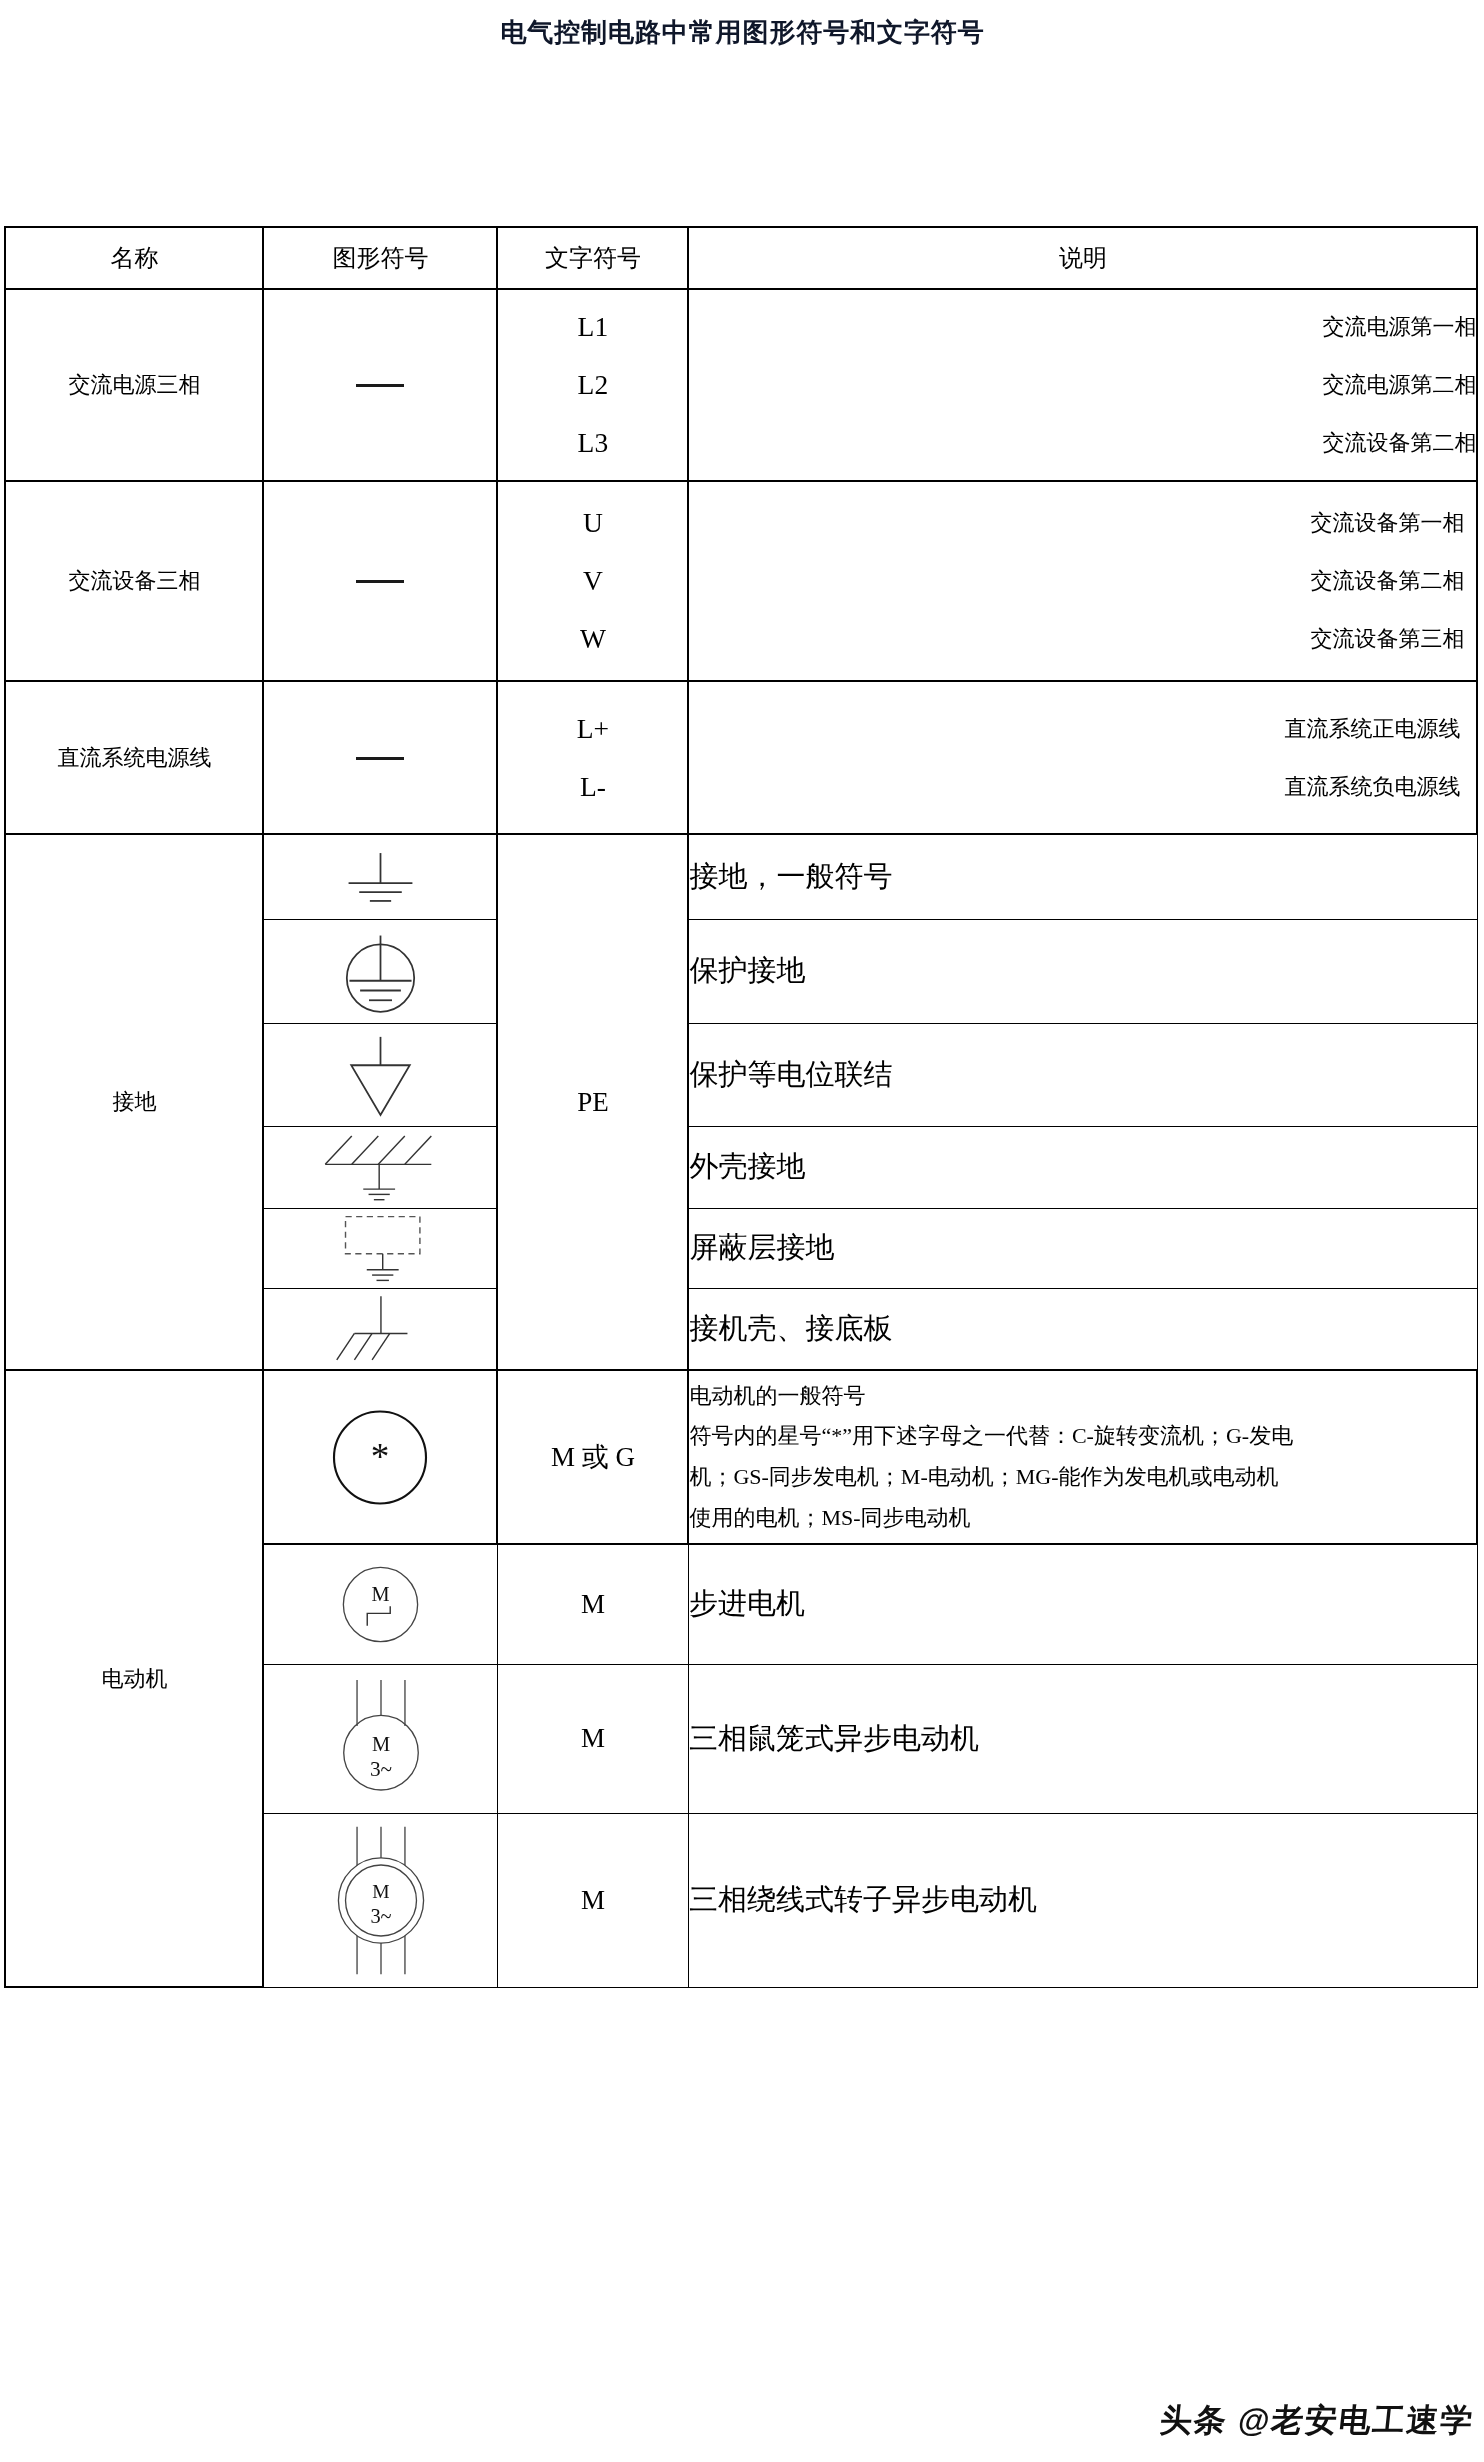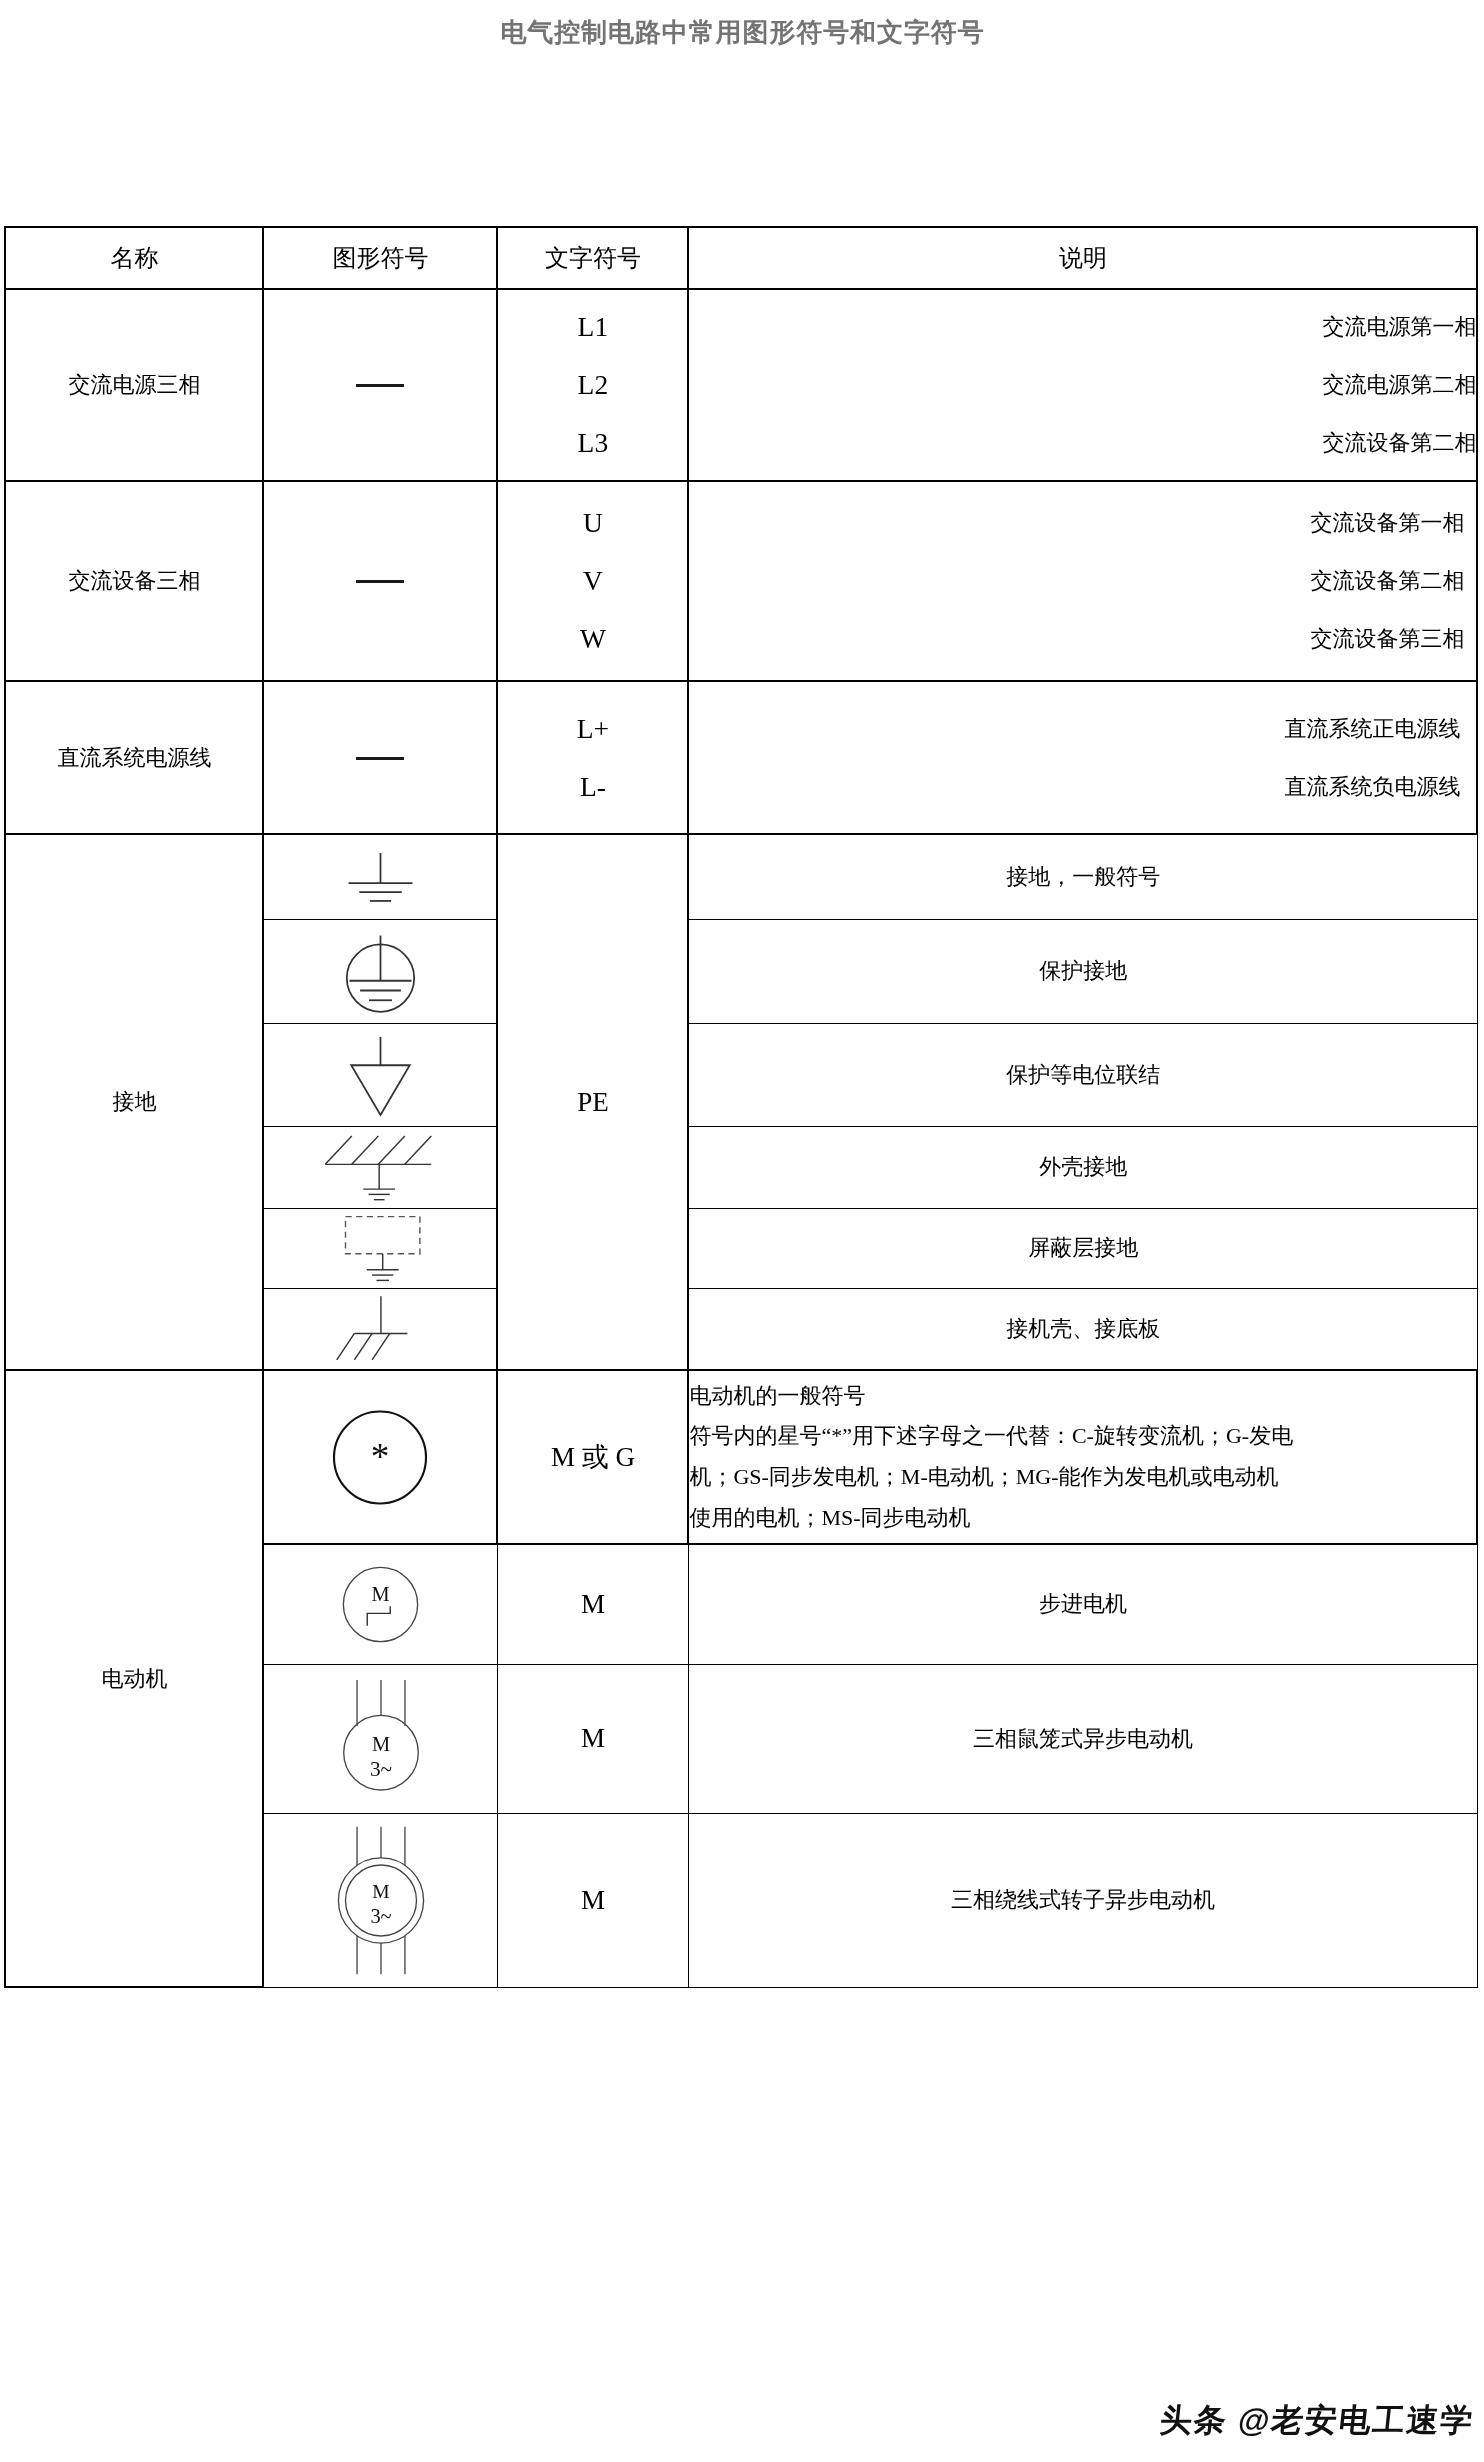--- a/index.html
+++ b/index.html
@@ -14,21 +14,21 @@
     position: relative;
     overflow: hidden;
   }
   .page-title {
     text-align: center;
     font-family: "Liberation Sans", "DejaVu Sans", sans-serif;
     font-weight: bold;
     font-size: 26px;
     letter-spacing: 0.9px;
     padding-top: 15px;
-    color: #737373;
+    color: #0f172a;
   }
   .table-wrap {
     position: absolute;
     left: 4.4px; top: 226px;
     width: 1473px;
   }
   table.sym {
     border-collapse: collapse;
     width: 1473px;
     table-layout: fixed;
@@ -56,23 +56,23 @@
   td.namecell {
     text-align: center;
     font-size: 22px;
   }
   td.textcell {
     text-align: center;
     font-size: 27px;
     font-family: "Liberation Serif", serif;
   }
   td.desccell {
-    font-size: 22px;
+    font-size: 29px;
     padding-left: 16px;
-    text-align: center;
+    text-align: left;
     margin-left: 12px;
   }
   td.graphcell {
     text-align: center;
   }
   .dash {
     display: inline-block;
     width: 48px; height: 0;
     border-top: 3.6px solid #1a1a1a;
     vertical-align: middle;

